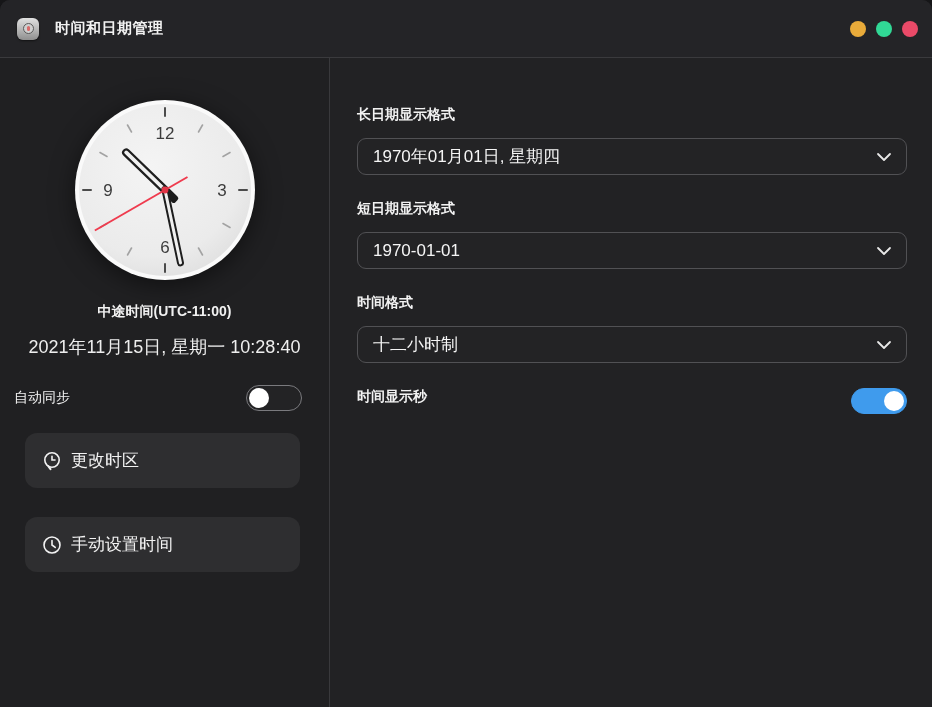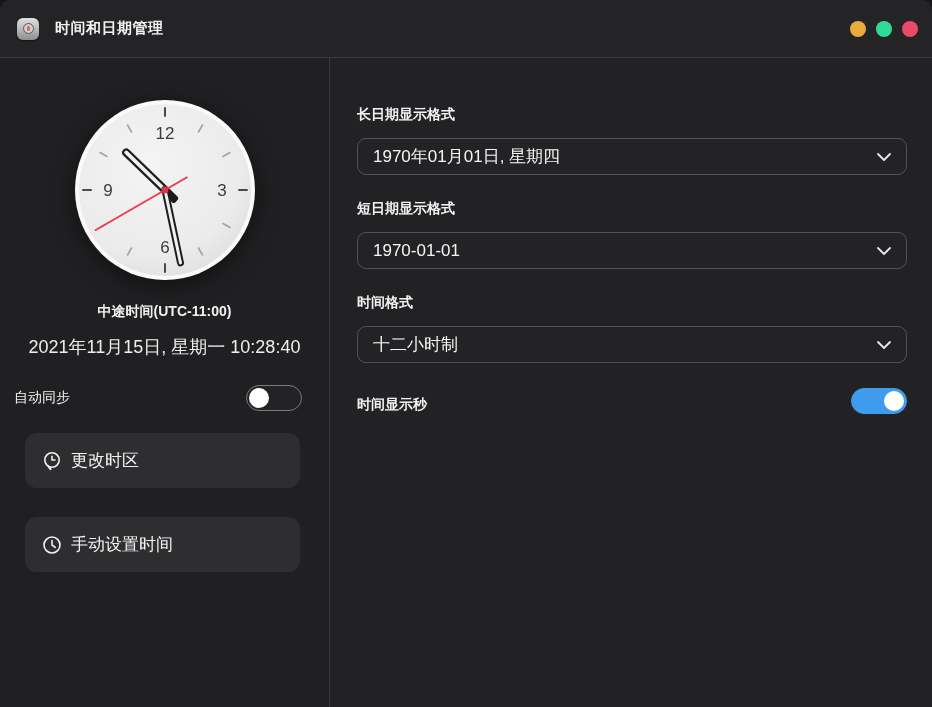--- a/index.html
+++ b/index.html
@@ -109,21 +109,21 @@
     border-radius: 9px;
     display: flex; align-items: center;
     padding: 0 12px 0 15px;
     cursor: pointer;
   }
   .dropdown .value { font-size: 17px; color: #f5f5f5; }
   .dropdown .chev { margin-left: auto; display: flex; }
 
   .seconds-row {
     width: 550px; margin-top: 20px;
-    display: flex; align-items: flex-end; justify-content: space-between;
+    display: flex; align-items: flex-start; justify-content: space-between;
   }
   .seconds-row .lbl { font-size: 14px; font-weight: 600; }
 </style>
 </head>
 <body>
 
 <div class="window">
 
   <div class="titlebar">
     <div class="app-icon">

